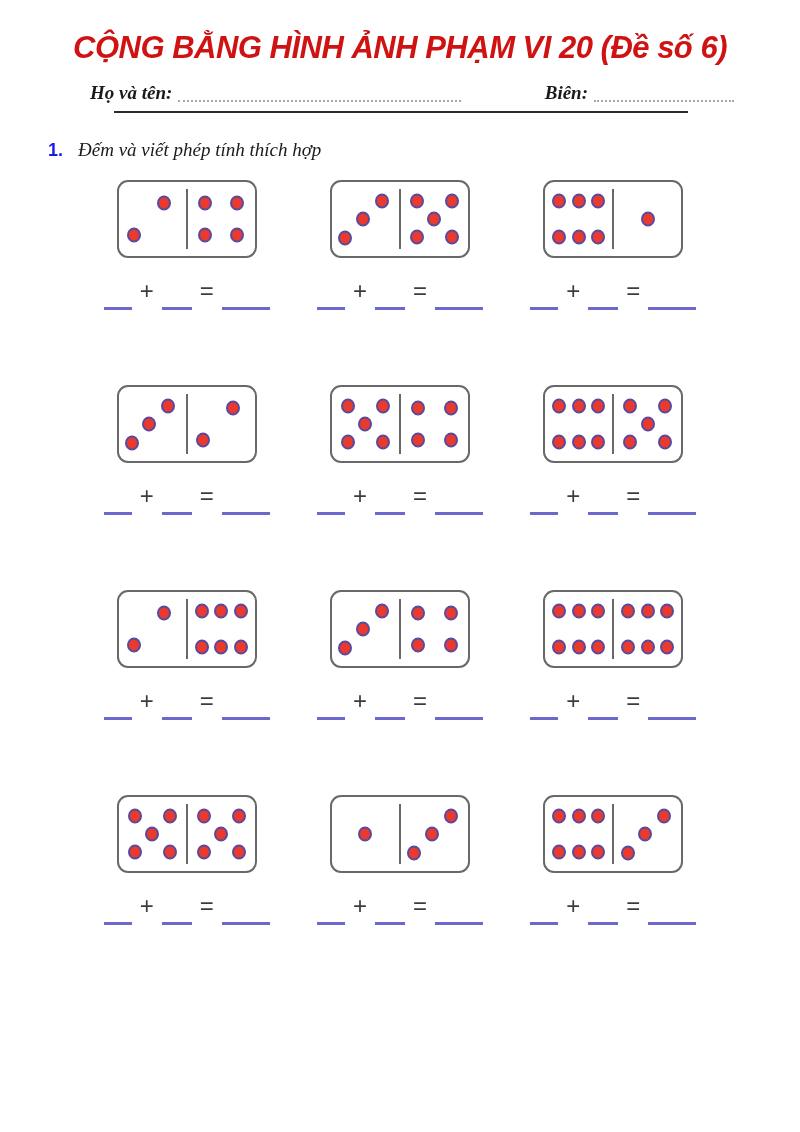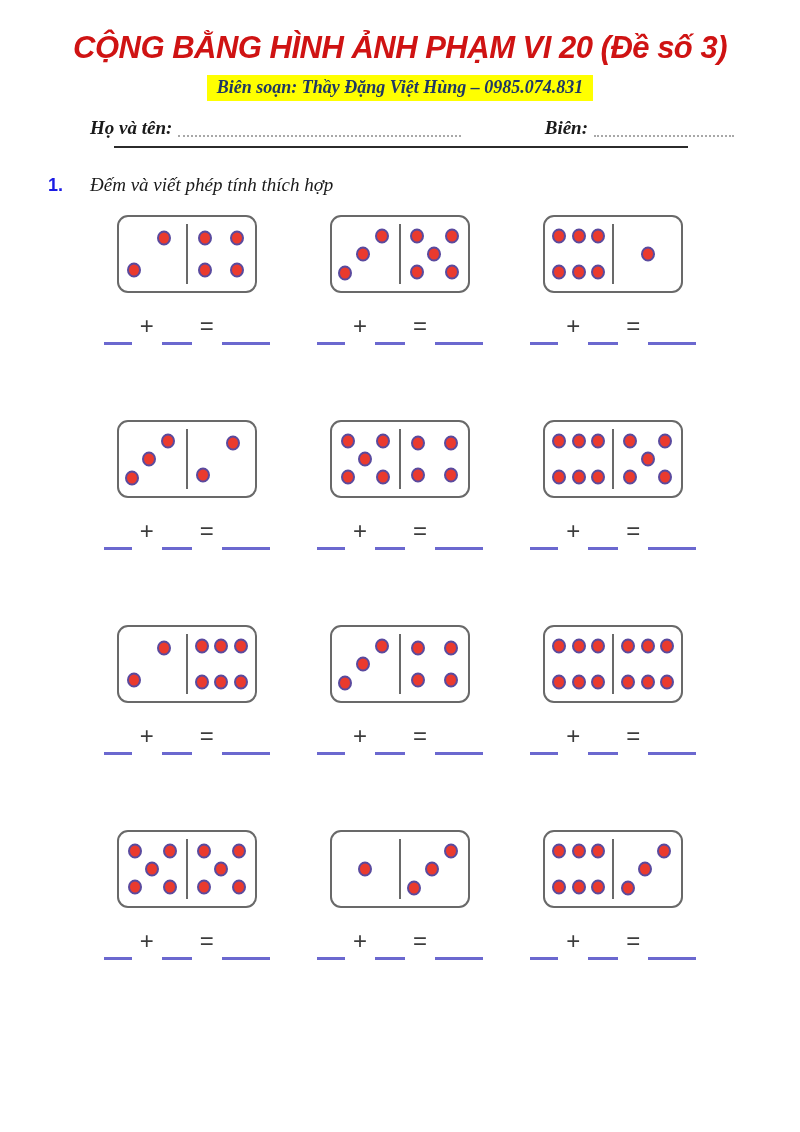--- a/index.html
+++ b/index.html
@@ -59,21 +59,21 @@
     display: flex;
     align-items: baseline;
   }
   .section-number {
     font-family: "Liberation Sans", sans-serif;
     font-weight: bold;
     font-size: 18px;
     color: #1b1be4;
   }
   .instruction {
-    margin-left: 27px;
+    margin-left: 15px;
     font-style: italic;
     font-size: 19px;
   }
   .grid {
     margin: 19px 0 0 80px;
     width: 640px;
     display: grid;
     grid-template-columns: repeat(3, 1fr);
     row-gap: 75px;
   }
@@ -114,25 +114,22 @@
     height: 0;
   }
   .blank.b1 { width: 28px; }
   .blank.b2 { width: 30px; }
   .blank.b3 { width: 48px; }
 </style>
 </head>
 <body>
 
 <div class="page">
-  <div class="title">CỘNG BẰNG HÌNH ẢNH PHẠM VI 20 (Đề số 3)</div>
-
-  <div class="subtitle-wrap">
-    <span class="subtitle">Biên soạn: Thầy Đặng Việt Hùng – 0985.074.831</span>
-  </div>
+  <div class="title">CỘNG BẰNG HÌNH ẢNH PHẠM VI 20 (Đề số 6)</div>
+
 
   <div class="name-row">
     <span class="field-label">Họ và tên:</span>
     <span class="dotted long"></span>
     <span class="field-label">Biên:</span>
     <span class="dotted short"></span>
   </div>
 
   <div class="rule"></div>
 

